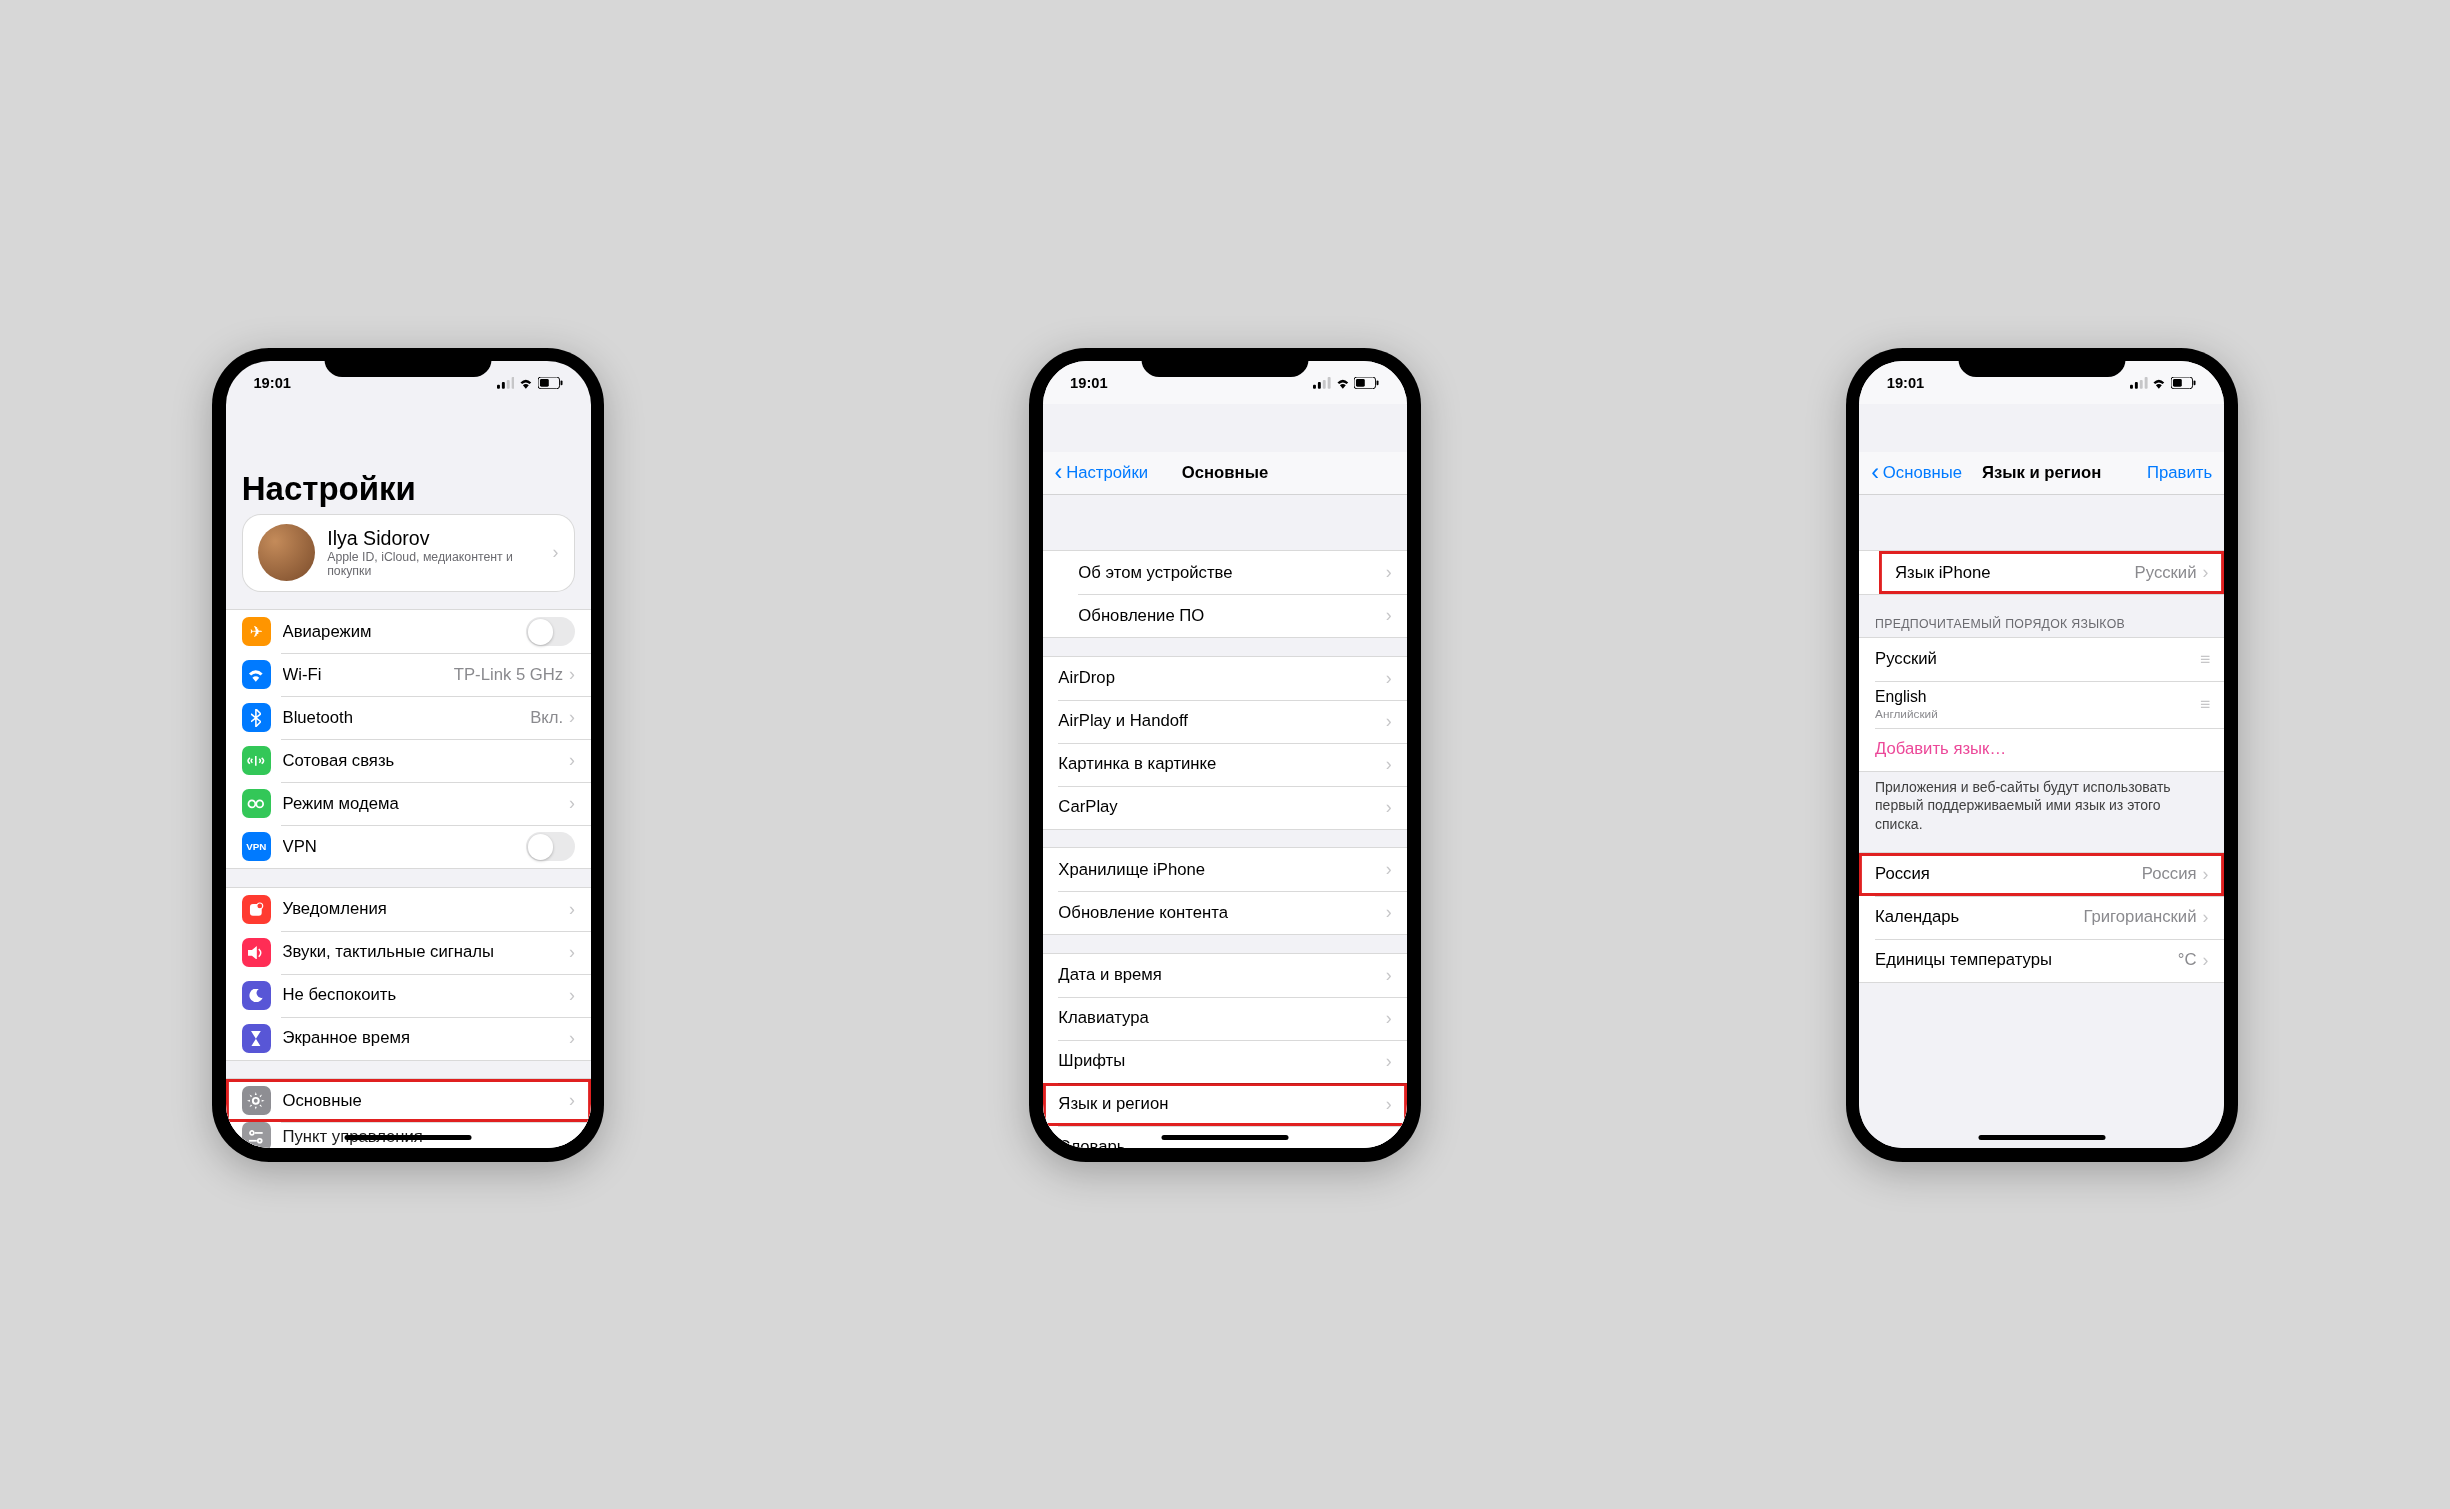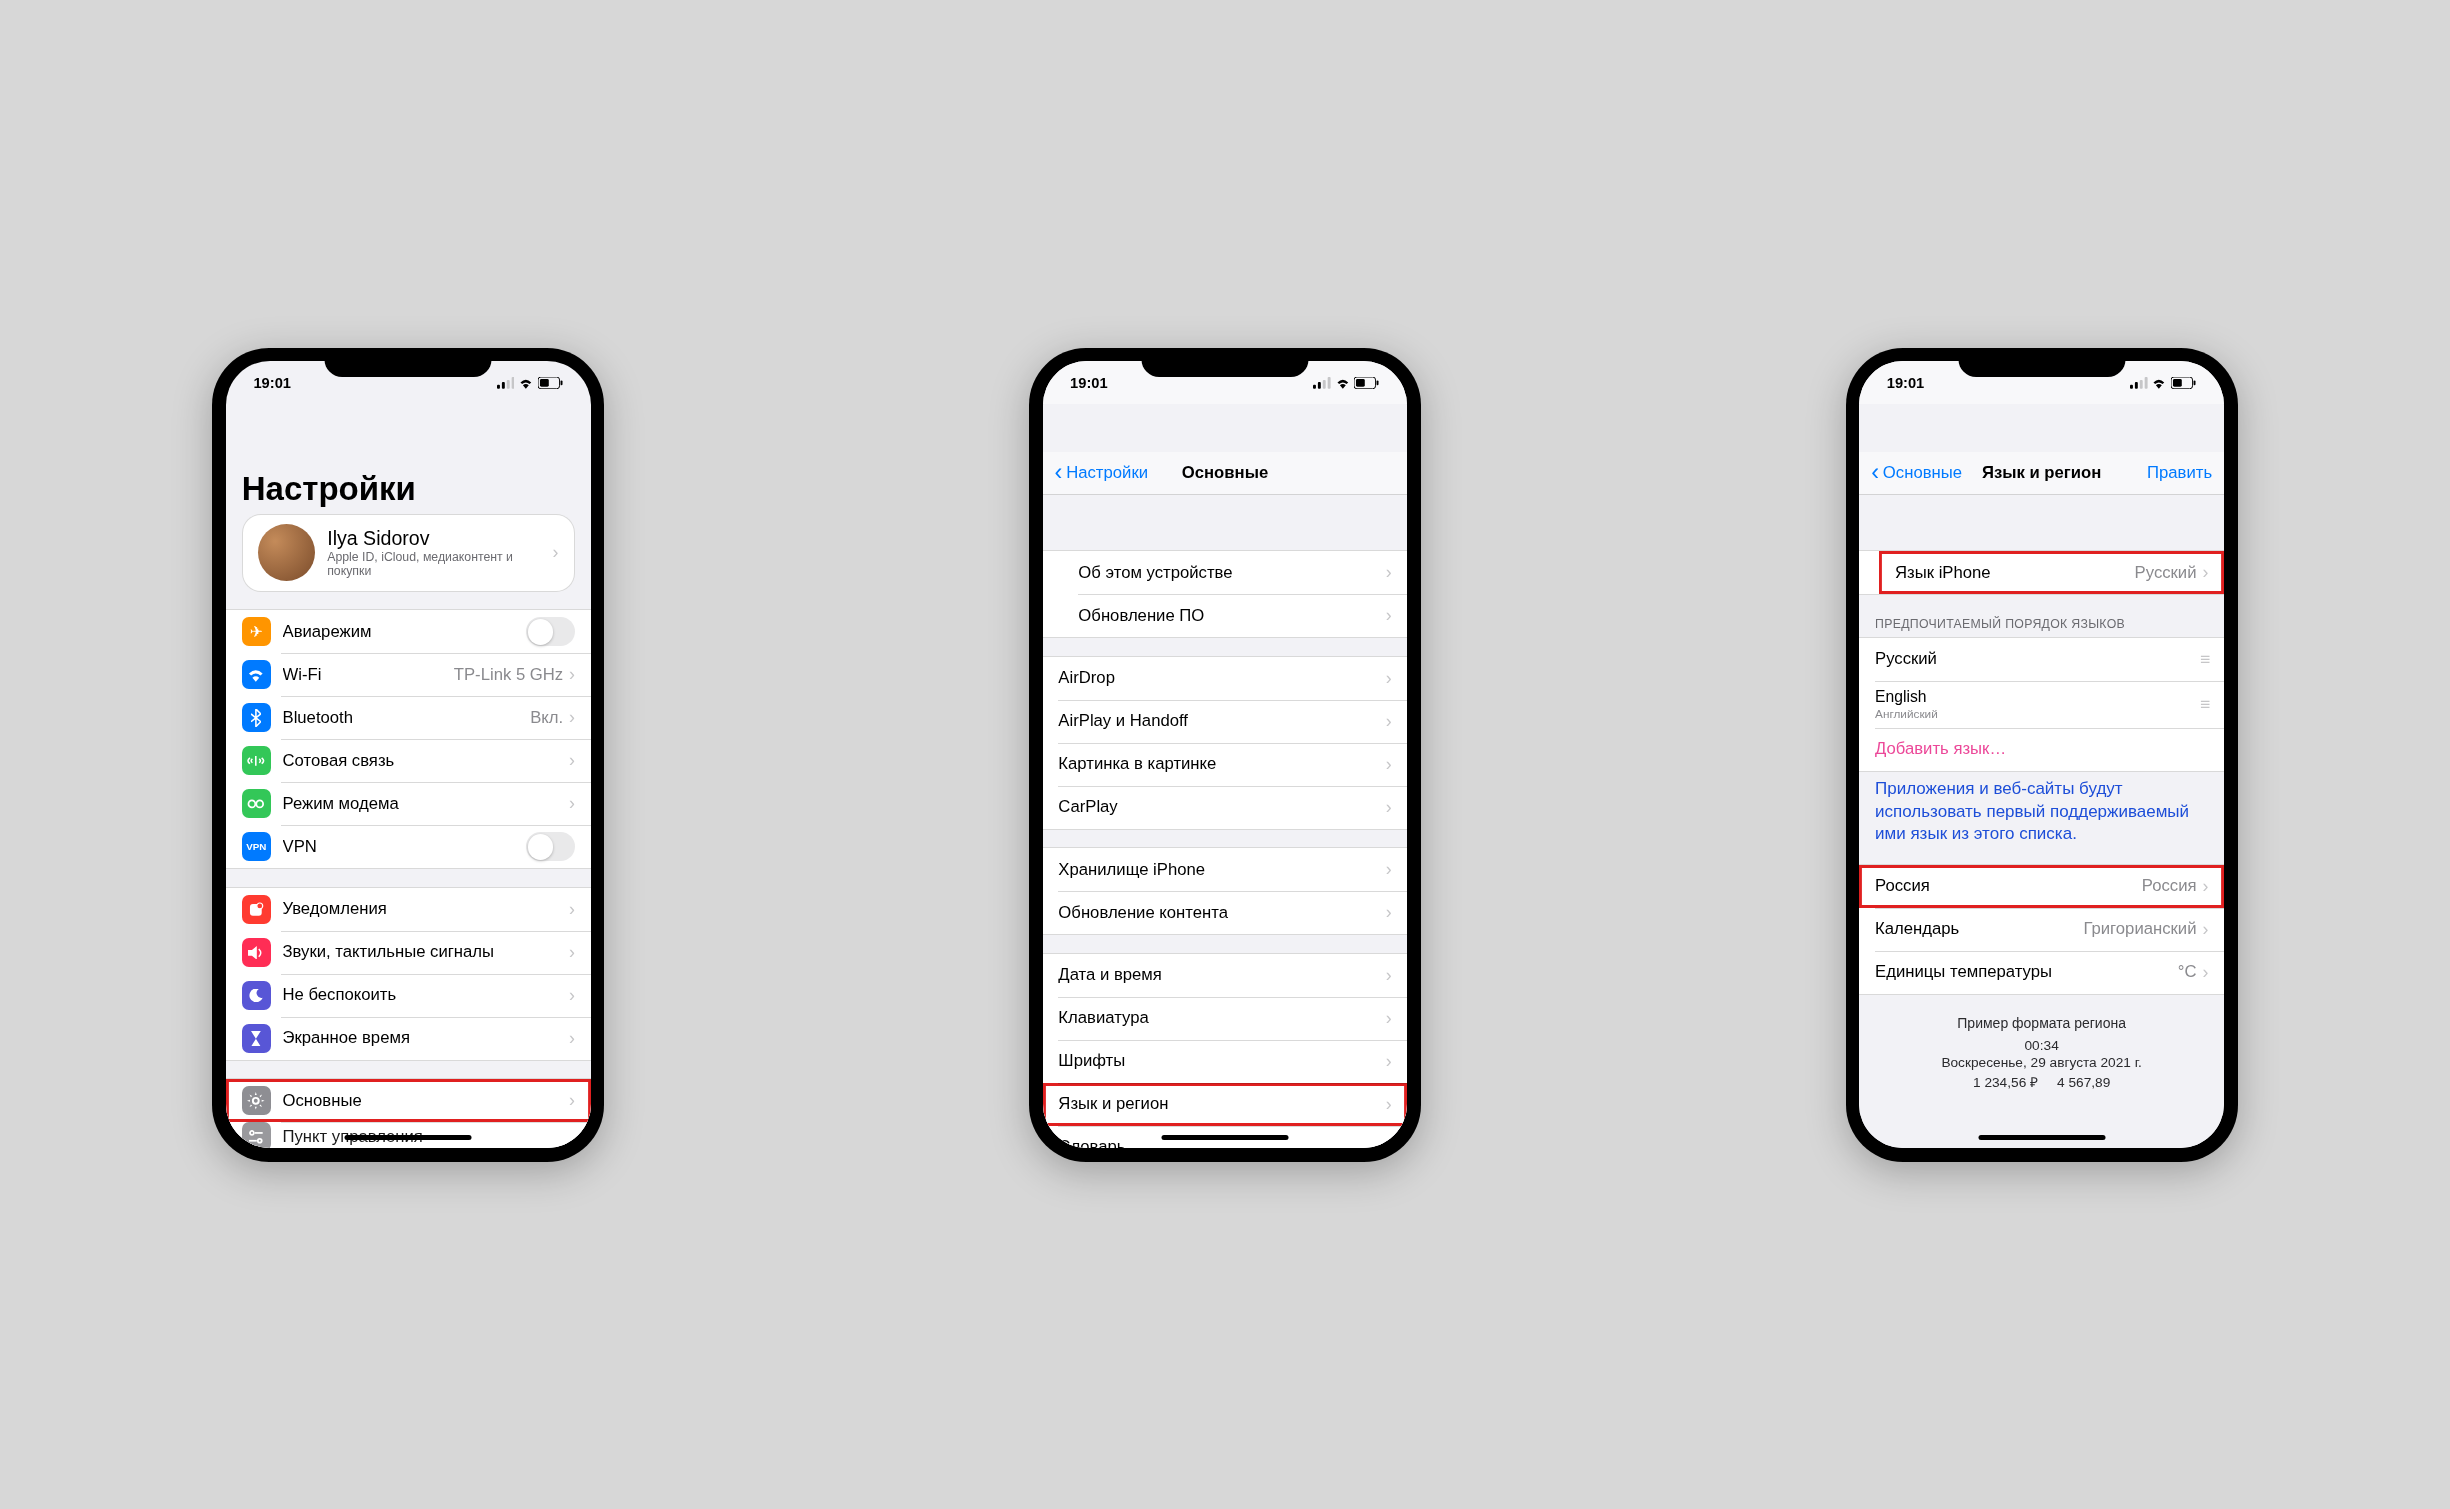--- a/index.html
+++ b/index.html
@@ -137,21 +137,21 @@
   }
   .switch::after {
     content:""; position:absolute; width:25.5px; height:25.5px; border-radius:50%;
     background:#fff; top:2px; left:2px; box-shadow:0 1px 2.9px rgba(0,0,0,.25);
   }
   .section-header {
     font-size:12.3px; color:#6b6b70; text-transform:uppercase;
     padding: 21.6px 15.7px 5.9px; letter-spacing:0.3px;
   }
   .section-footer {
-    font-size:17px; color:#1d4ed8;
+    font-size:14px; color:#404040;
     padding: 5.9px 15.7px 0; line-height:1.35;
   }
   .hl {
     box-shadow: 0 0 0 2.9px #e02020 inset;
     position:relative; z-index:2;
   }
   .example {
     text-align:center;
     padding:17.6px 19.6px;
     font-size:13.7px;
@@ -490,23 +490,17 @@
           <span class="detail">Григорианский</span>
           <span class="chev">›</span>
         </div>
         <div class="row">
           <span class="label">Единицы температуры</span>
           <span class="detail">°C</span>
           <span class="chev">›</span>
         </div>
       </div>
 
-      <div class="example">
-        <div class="heading">Пример формата региона</div>
-        <div>00:34</div>
-        <div>Воскресенье, 29 августа 2021 г.</div>
-        <div style="white-space:pre">1 234,56 ₽     4 567,89</div>
-      </div>
     </div>
     <div class="home-indicator"></div>
   </div>
 </div>
 
 
 </body></html>

